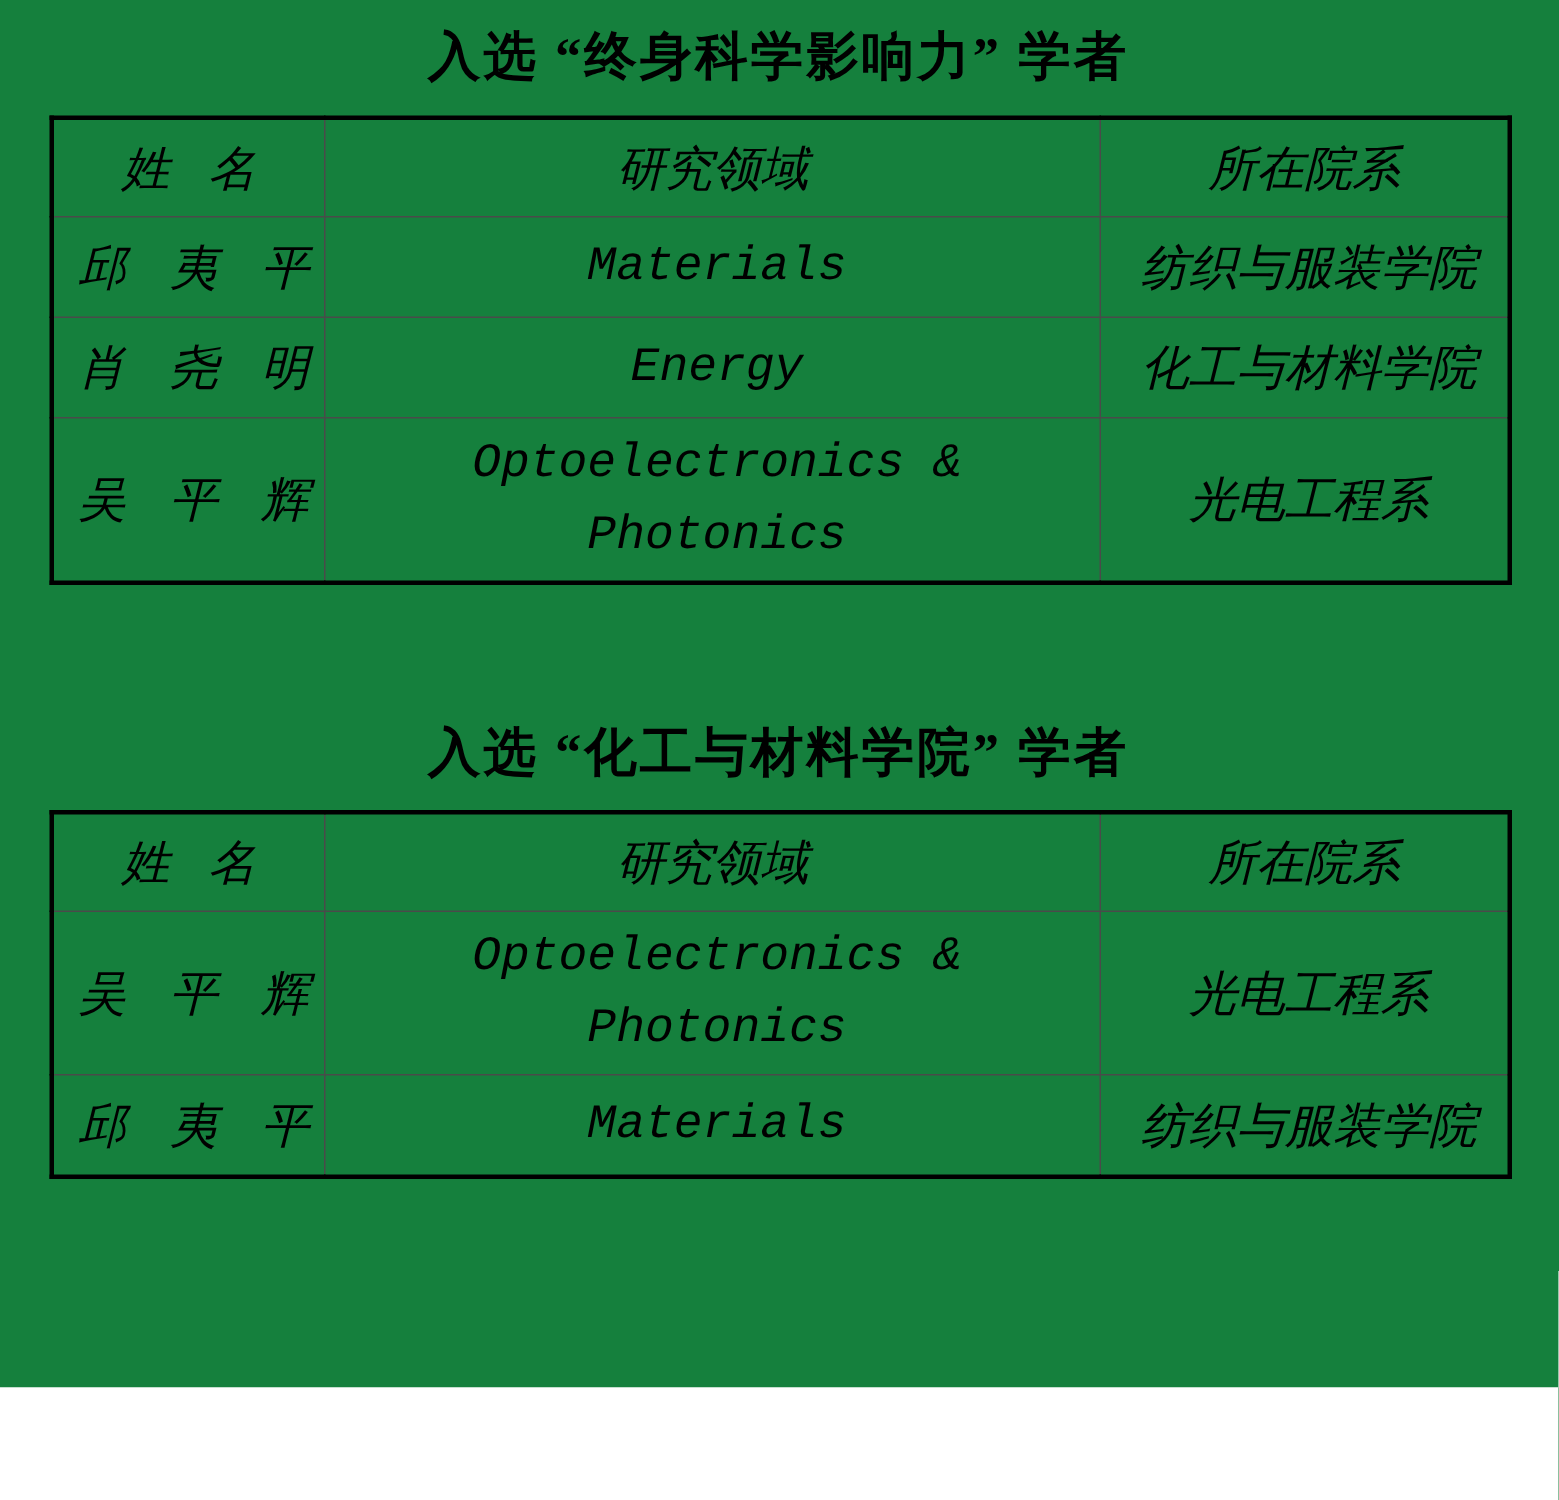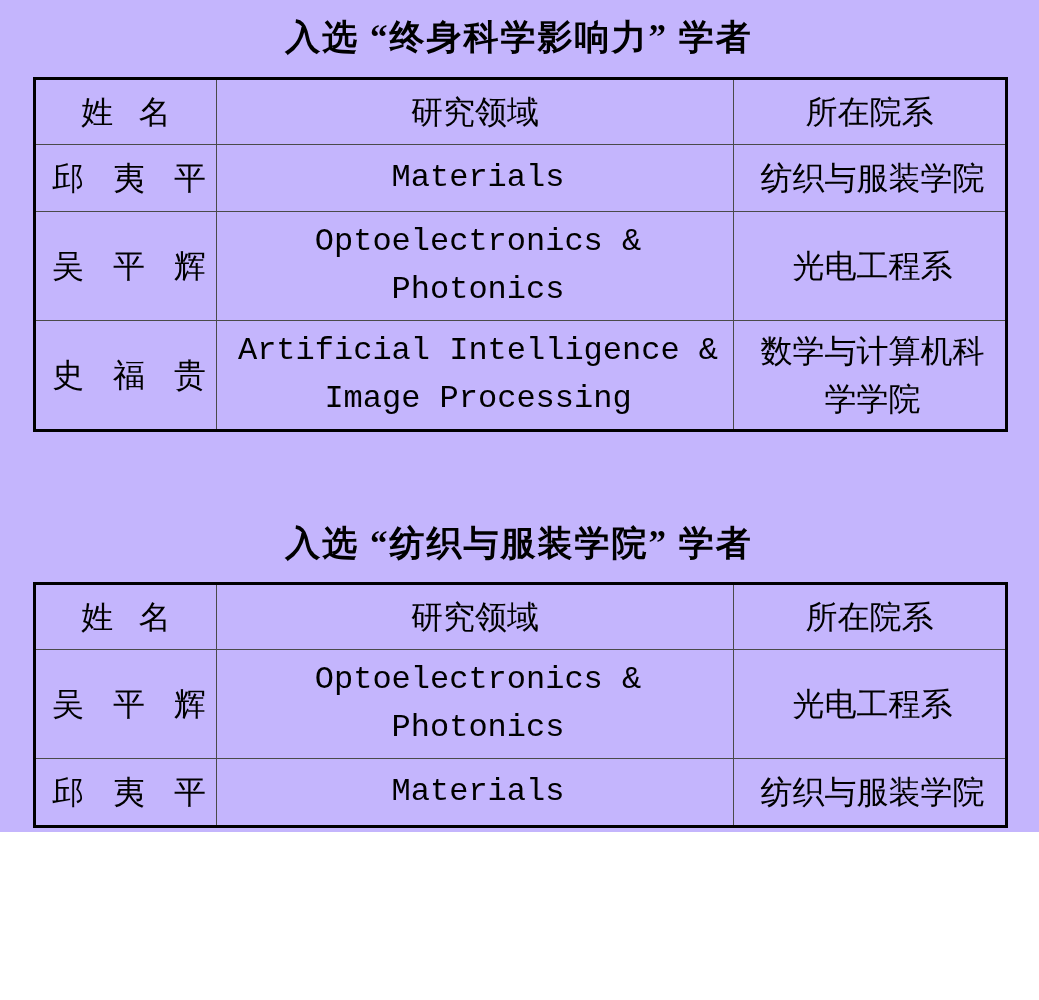--- a/index.html
+++ b/index.html
@@ -4,22 +4,22 @@
 <style>
   html, body {
     margin: 0;
     padding: 0;
     background: #ffffff;
     color: #000000;
     font-family: "Liberation Serif", serif;
   }
   .page {
     width: 1039px;
-    height: 832px;
-    background: #c4b5fd;
+    height: 925px;
+    background: #15803d;
     overflow: hidden;
   }
   .doc-title {
     width: 972px;
     margin: 14px 0 16px 33px;
     text-align: center;
     font-size: 35px;
     font-weight: bold;
     letter-spacing: 2px;
     line-height: 1.35;
@@ -41,20 +41,21 @@
   table.scholars col.c-dept { width: 273px; }
   table.scholars th, table.scholars td {
     border: 1px solid #4a4a4a;
     font-weight: normal;
     text-align: center;
     vertical-align: middle;
     font-size: 32px;
     line-height: 1.5;
     padding: 6px 10px;
     overflow: hidden;
+    font-style: italic;
   }
   table.scholars thead th { height: 52px; }
   table.scholars tbody td { height: 54px; padding-left: 16px; }
   th.h-name { letter-spacing: 0.8em; text-indent: 0.8em; }
   td.cell-name {
     text-align: justify;
     text-align-last: justify;
     padding-left: 13px;
     padding-right: 13px;
   }
@@ -92,33 +93,33 @@
         <th>所在院系</th>
       </tr>
     </thead>
     <tbody>
       <tr>
         <td class="cell-name">邱夷平</td>
         <td class="cell-field">Materials</td>
         <td class="cell-dept">纺织与服装学院</td>
       </tr>
       <tr>
+        <td class="cell-name">肖尧明</td>
+        <td class="cell-field">Energy</td>
+        <td class="cell-dept">化工与材料学院</td>
+      </tr>
+      <tr>
         <td class="cell-name">吴平辉</td>
         <td class="cell-field">Optoelectronics &amp; Photonics</td>
         <td class="cell-dept">光电工程系</td>
       </tr>
-      <tr>
-        <td class="cell-name">史福贵</td>
-        <td class="cell-field">Artificial Intelligence &amp; Image Processing</td>
-        <td class="cell-dept">数学与计算机科学学院</td>
-      </tr>
     </tbody>
   </table>
 
-  <div class="doc-title second">入选 “纺织与服装学院” 学者</div>
+  <div class="doc-title second">入选 “化工与材料学院” 学者</div>
 
   <table class="scholars">
     <colgroup>
         <col class="c-name">
         <col class="c-field">
         <col class="c-dept">
       </colgroup>
     <thead>
       <tr>
         <th class="h-name">姓名</th>

